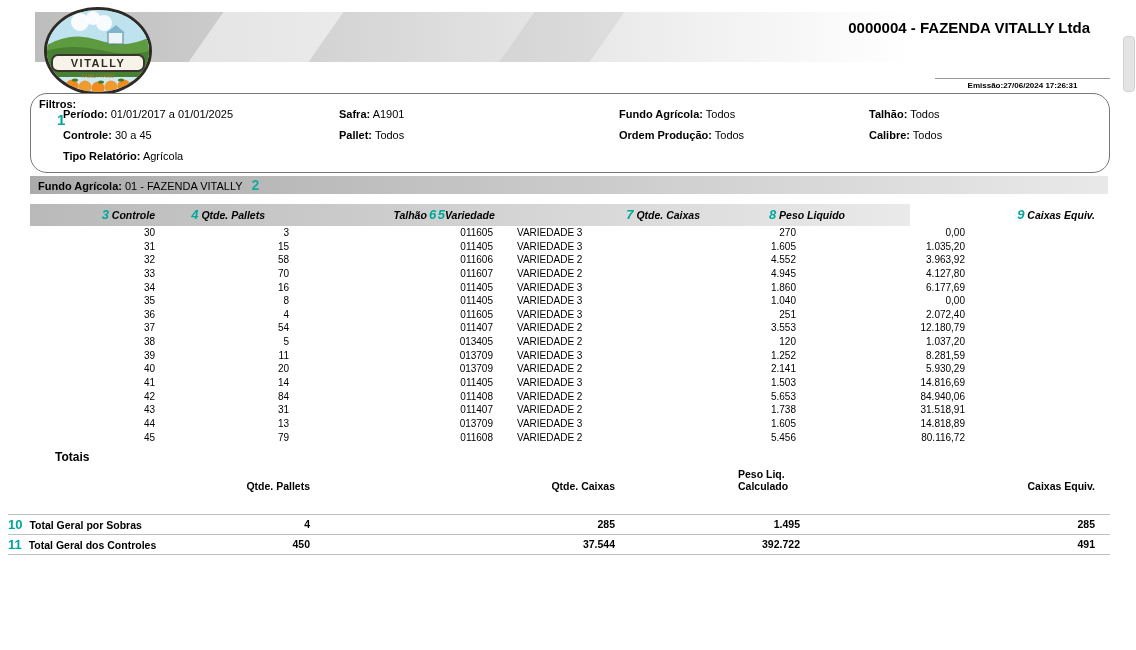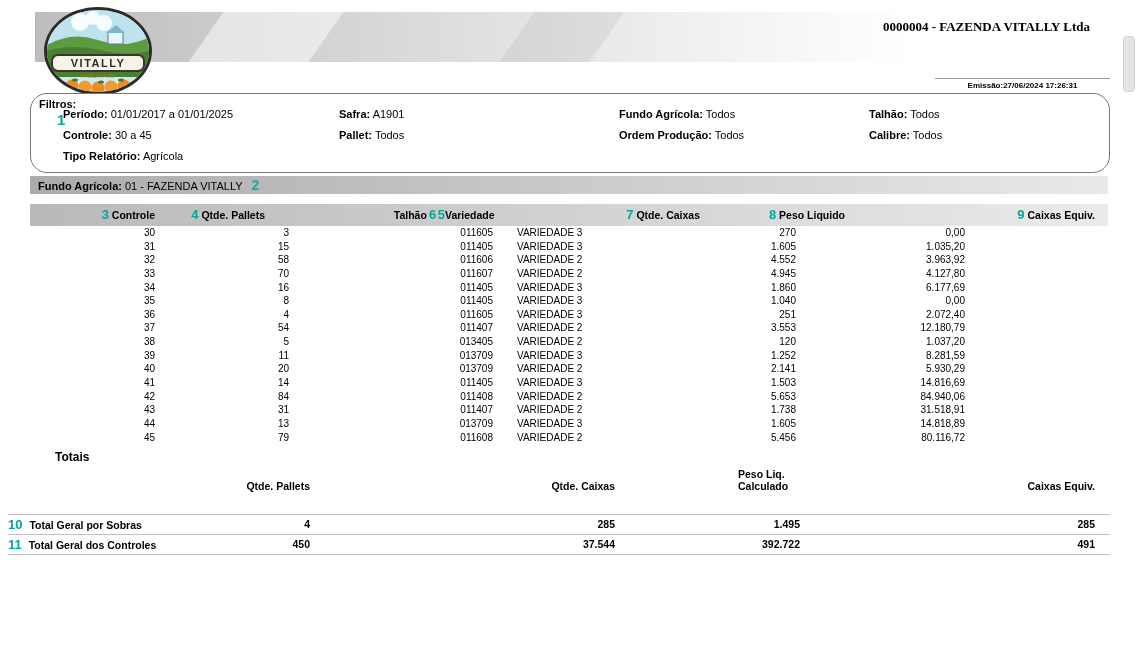--- a/index.html
+++ b/index.html
@@ -7,21 +7,21 @@
         font-family:"Liberation Sans",sans-serif;color:#000;}
 
   
   .banner{position:absolute;left:35px;top:12px;width:1070px;height:50px;overflow:hidden;
           background:linear-gradient(to right,#bdbdbd 0%,#d6d6d6 30%,#efefef 60%,#ffffff 82%);}
   .banner::before{content:"";position:absolute;top:-12px;bottom:-12px;left:16%;width:120px;
           background:rgba(255,255,255,0.5);transform:skewX(-35deg);}
   .banner::after{content:"";position:absolute;top:-12px;bottom:-12px;left:45%;width:90px;
           background:rgba(110,110,110,0.10);transform:skewX(-35deg);}
   .logo{position:absolute;left:42px;top:5px;width:112px;height:92px;}
-  .company-title{position:absolute;top:19px;right:46px;font-size:13px;font-weight:bold;white-space:nowrap;font-family:Liberation Serif, serif;}
+  .company-title{position:absolute;top:19px;right:46px;font-size:15px;font-weight:bold;white-space:nowrap;}
   .emission{position:absolute;top:78px;right:26px;width:175px;border-top:1px solid #999;
             padding-top:2px;display:flex;justify-content:center;
             font-size:8px;font-weight:bold;}
   .scrollbar{position:absolute;right:1px;top:36px;width:10px;height:54px;background:#e4e4e4;
              border:1px solid #d0d0d0;border-radius:4px;}
 
   
   .ann{color:#00A79B;font-weight:bold;}
 
   
@@ -34,23 +34,23 @@
 
   
   .section-bar{position:absolute;left:30px;top:176px;width:1078px;height:18px;line-height:18px;
                background:linear-gradient(to right,#ababab,#e9e9e9);font-size:11px;padding-left:8px;
                box-sizing:border-box;}
   .section-bar .slabel{font-weight:bold;}
   .section-bar .ann{font-size:14px;margin-left:6px;opacity:.85;}
 
   
   .grid7{display:grid;grid-template-columns:125px 110px 180px 130px 125px 145px 265px;}
-  .thead{position:absolute;left:30px;top:204px;width:1078px;height:22px;line-height:22px;
+  .thead{position:absolute;left:30px;top:204px;width:880px;height:22px;line-height:22px;
          background:linear-gradient(to right,#b9b9b9,#eaeaea);
-         font-size:10.5px;font-weight:bold;}
+         font-size:10.5px;font-weight:bold;font-style:italic;}
   .thead .ann{font-size:13px;}
   .thead .c4{position:relative;}
   .ann-float{position:absolute;left:-16px;top:0;line-height:22px;}
   .tbody{position:absolute;left:30px;top:226px;width:1078px;font-size:10px;}
   .trow{height:13.65px;line-height:13.65px;gap:24px;}
   .c1,.c2,.c5,.c6,.c7{text-align:right;}
   .c3{text-align:right;padding-left:13px;}
   .c4{text-align:left;}
   .c7{padding-right:15px;box-sizing:border-box;}
 

